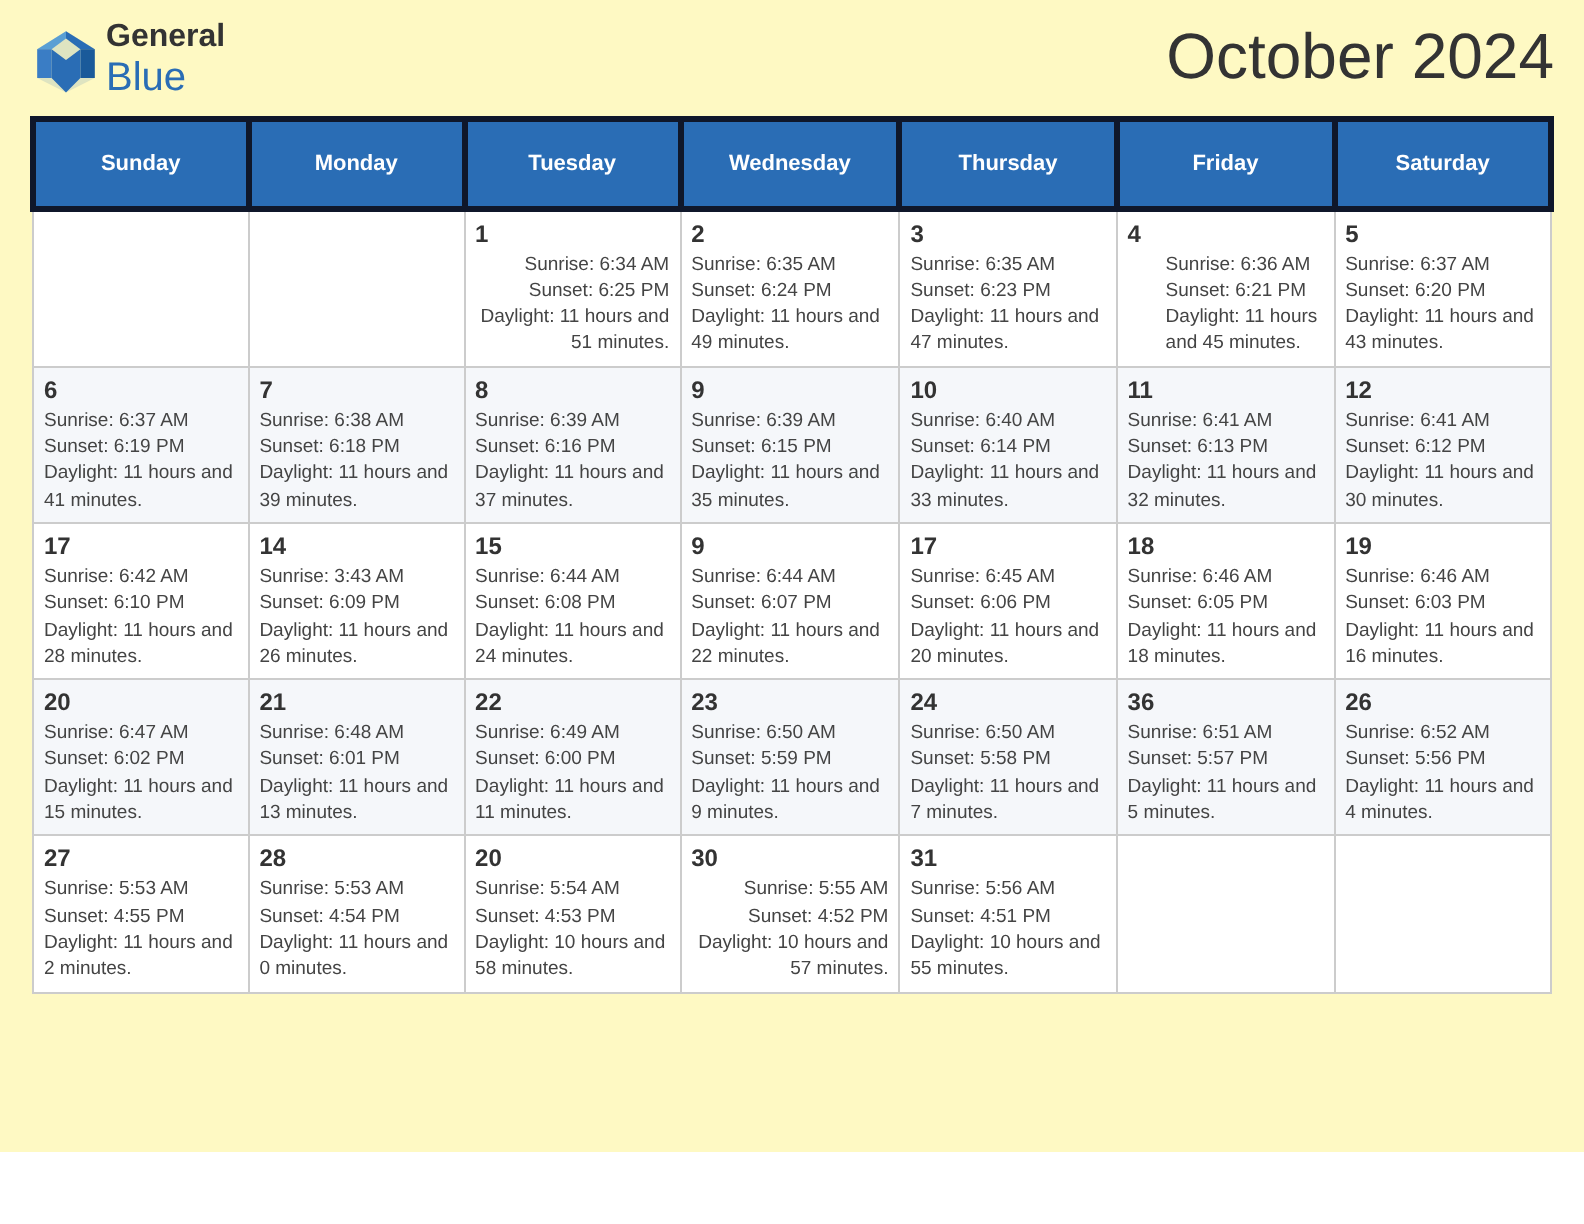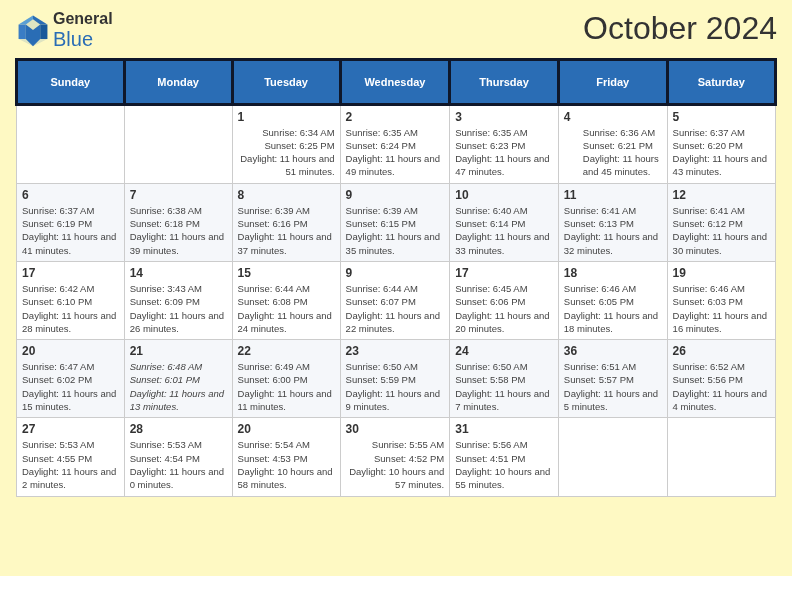--- a/index.html
+++ b/index.html
@@ -260,21 +260,21 @@
         </tr>
         <tr>
           <td>
             <div class="day-number">20</div>
             <div class="day-info" style="white-space: pre-line;">Sunrise: 6:47 AM
 Sunset: 6:02 PM
 Daylight: 11 hours and 15 minutes.</div>
           </td>
           <td>
             <div class="day-number">21</div>
-            <div class="day-info" style="white-space: pre-line; font-style: italic;">Sunrise: 6:48 AM
+            <div class="day-info" style="white-space: pre-line;">Sunrise: 6:48 AM
 Sunset: 6:01 PM
 Daylight: 11 hours and 13 minutes.</div>
           </td>
           <td>
             <div class="day-number">22</div>
             <div class="day-info" style="white-space: pre-line;">Sunrise: 6:49 AM
 Sunset: 6:00 PM
 Daylight: 11 hours and 11 minutes.</div>
           </td>
           <td>

